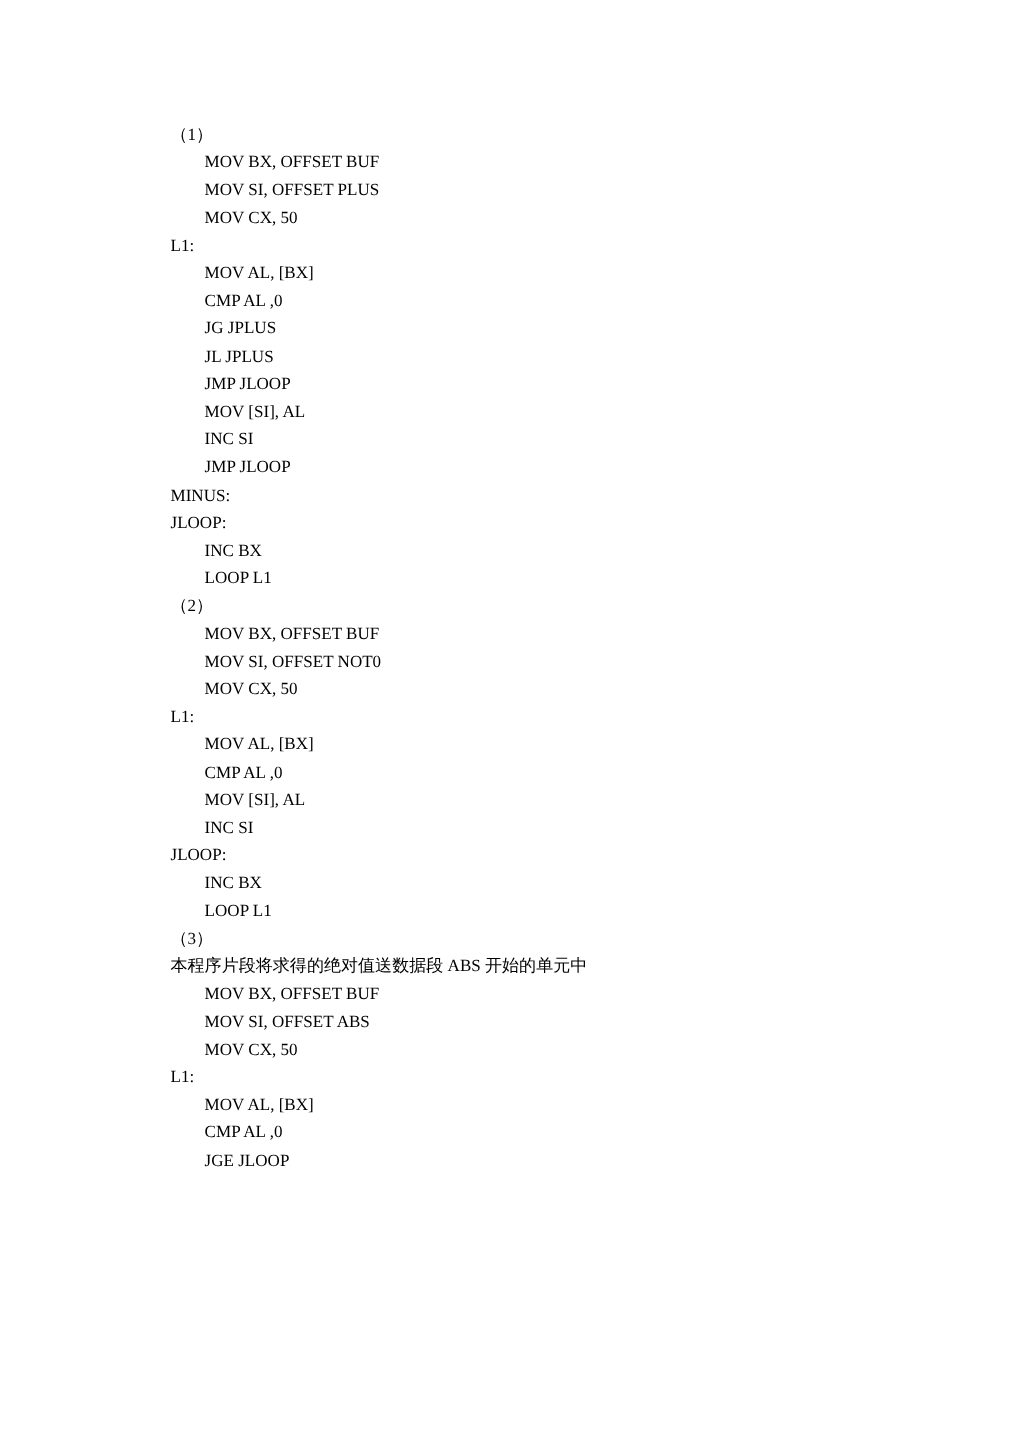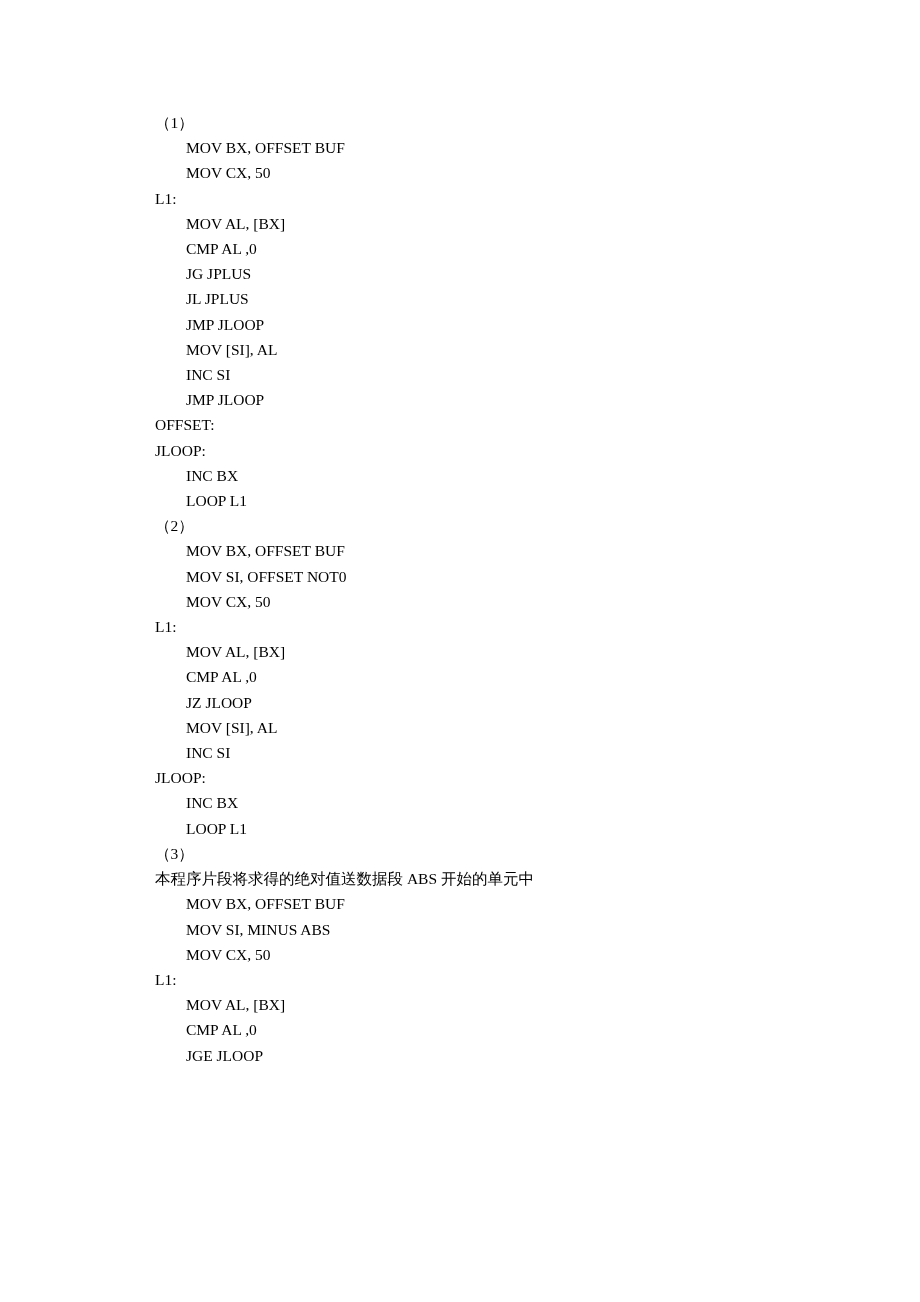--- a/index.html
+++ b/index.html
@@ -25,51 +25,51 @@
     line-height: 25.2px;
   }
 </style>
 </head>
 <body>
 
 <div class="page">
   <div id="content">
       <p class="line">（1）</p>
       <p class="line">        MOV BX, OFFSET BUF</p>
+      <p class="line">        MOV SI, OFFSET PLUS</p>
       <p class="line">        MOV CX, 50</p>
       <p class="line">L1:</p>
       <p class="line">        MOV AL, [BX]</p>
       <p class="line">        CMP AL ,0</p>
       <p class="line">        JG JPLUS</p>
       <p class="line">        JL JPLUS</p>
       <p class="line">        JMP JLOOP</p>
       <p class="line">        MOV [SI], AL</p>
       <p class="line">        INC SI</p>
       <p class="line">        JMP JLOOP</p>
-      <p class="line">OFFSET:</p>
+      <p class="line">MINUS:</p>
       <p class="line">JLOOP:</p>
       <p class="line">        INC BX</p>
       <p class="line">        LOOP L1</p>
       <p class="line"></p>
       <p class="line">（2）</p>
       <p class="line">        MOV BX, OFFSET BUF</p>
       <p class="line">        MOV SI, OFFSET NOT0</p>
       <p class="line">        MOV CX, 50</p>
       <p class="line">L1:</p>
       <p class="line">        MOV AL, [BX]</p>
       <p class="line">        CMP AL ,0</p>
-      <p class="line">        JZ JLOOP</p>
       <p class="line">        MOV [SI], AL</p>
       <p class="line">        INC SI</p>
       <p class="line">JLOOP:</p>
       <p class="line">        INC BX</p>
       <p class="line">        LOOP L1</p>
       <p class="line">（3）</p>
       <p class="line">本程序片段将求得的绝对值送数据段 ABS 开始的单元中</p>
       <p class="line">        MOV BX, OFFSET BUF</p>
-      <p class="line">        MOV SI, MINUS ABS</p>
+      <p class="line">        MOV SI, OFFSET ABS</p>
       <p class="line">        MOV CX, 50</p>
       <p class="line">L1:</p>
       <p class="line">        MOV AL, [BX]</p>
       <p class="line">        CMP AL ,0</p>
       <p class="line">        JGE JLOOP</p>
     </div>
 </div>
 
 </body></html>

